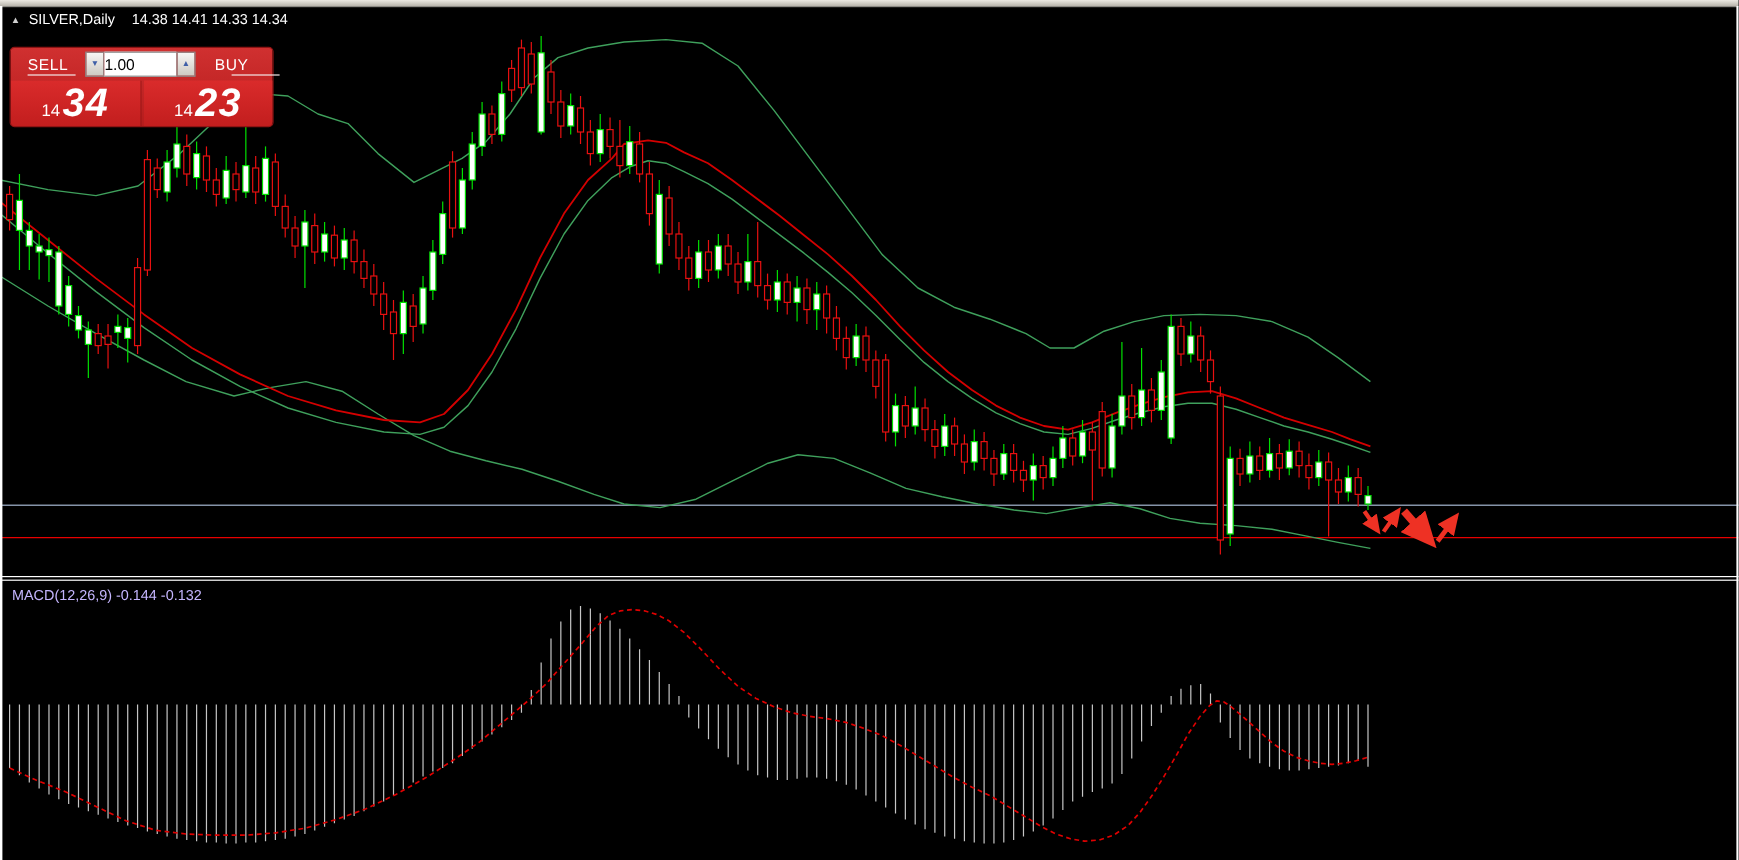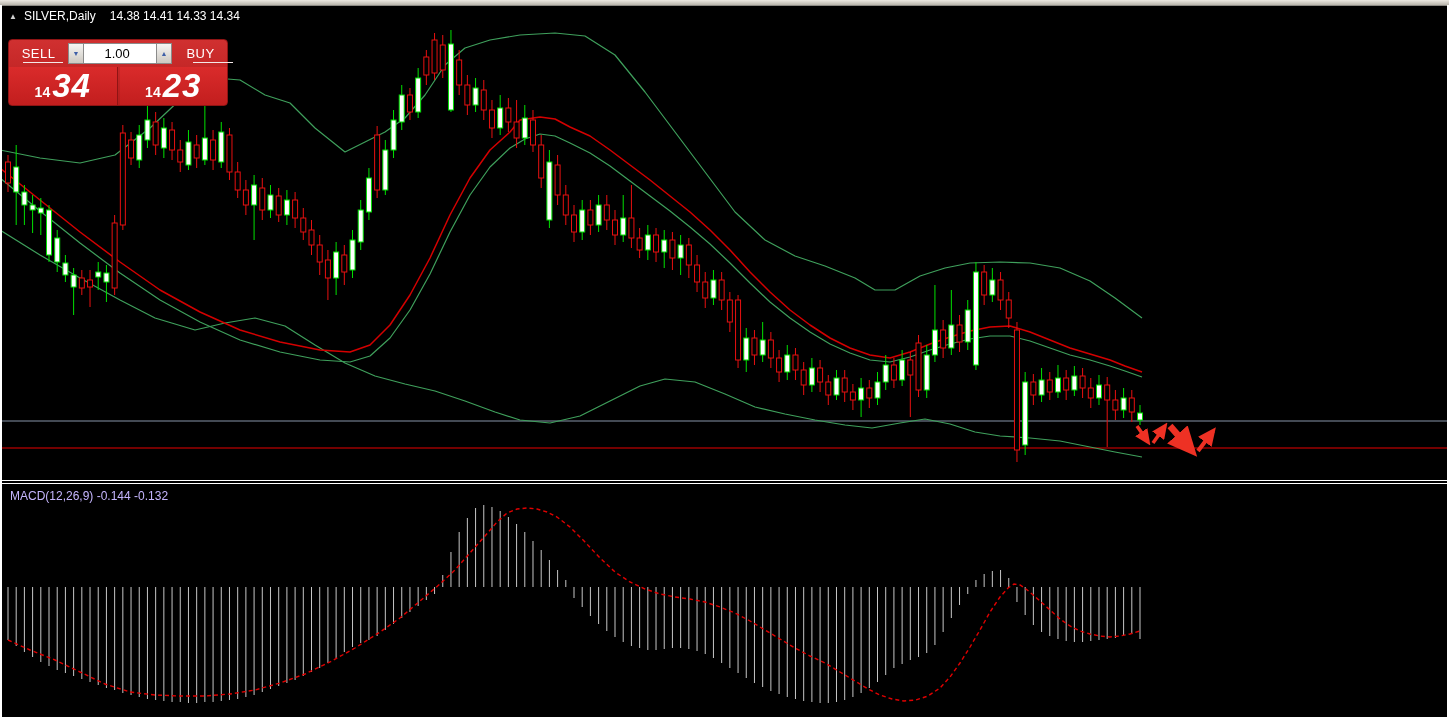--- a/index.html
+++ b/index.html
@@ -25,29 +25,29 @@
     background:transparent;border:none;font-family:"Liberation Sans",sans-serif;}
   #sell-btn{width:54px;margin-left:4px;}
   #buy-btn{width:56px;margin-left:2px;}
   .btn-underline{position:absolute;top:22px;height:1px;background:#f4e8e8;}
   #sell-underline{left:14px;width:40px;}
   #buy-underline{left:184px;width:40px;}
   #spinner{display:flex;align-items:center;height:21px;margin-left:4px;}
   .spin-btn{width:16px;height:21px;box-sizing:border-box;border:1px solid #8b8b8b;
     background:linear-gradient(#f7f6f4,#cdc9c2);color:#3f5fa7;font-size:7px;line-height:19px;
     text-align:center;cursor:pointer;padding:0;}
-  #volume-input{width:72px;height:21px;box-sizing:border-box;border:1px solid #8b8b8b;
+  #volume-input{width:60px;height:21px;box-sizing:border-box;border:1px solid #8b8b8b;
     border-left:none;border-right:none;background:#fff;color:#000;font-size:13px;
-    text-align:center;padding:0 6px 0 0;font-family:"Liberation Sans",sans-serif;}
+    text-align:left;padding:0 6px 0 0;font-family:"Liberation Sans",sans-serif;}
   #price-row{position:absolute;left:0;top:27px;right:0;bottom:0;display:flex;}
   .price-box{flex:1;background:linear-gradient(#da2b2b,#c21e1e);display:flex;
     align-items:center;justify-content:center;cursor:pointer;color:#fff;}
   #sell-price-box{border-radius:0 0 0 4px;margin-right:1px;border-right:1px solid #8f1414;}
   #buy-price-box{border-radius:0 0 4px 0;margin-left:1px;}
-  .p-small{font-size:14px;font-weight:bold;margin-right:2px;transform:translateY(6px);}
+  .p-small{font-size:14px;font-weight:normal;margin-right:2px;transform:translateY(6px);}
   .p-big{font-size:33px;font-weight:bold;letter-spacing:1px;font-style:italic;}
   
   #main-svg{position:absolute;left:0;top:0;z-index:1;}
   #macd-svg{position:absolute;left:0;top:484px;z-index:1;}
   .divider{position:absolute;left:0;width:1449px;height:1px;background:#fff;z-index:4;}
   #divider-1{top:480px;}
   #divider-2{top:483px;}
   #macd-label{position:absolute;left:10px;top:489px;color:#c4b5fd;font-size:12px;z-index:5;white-space:nowrap;}
 </style>
 </head>

